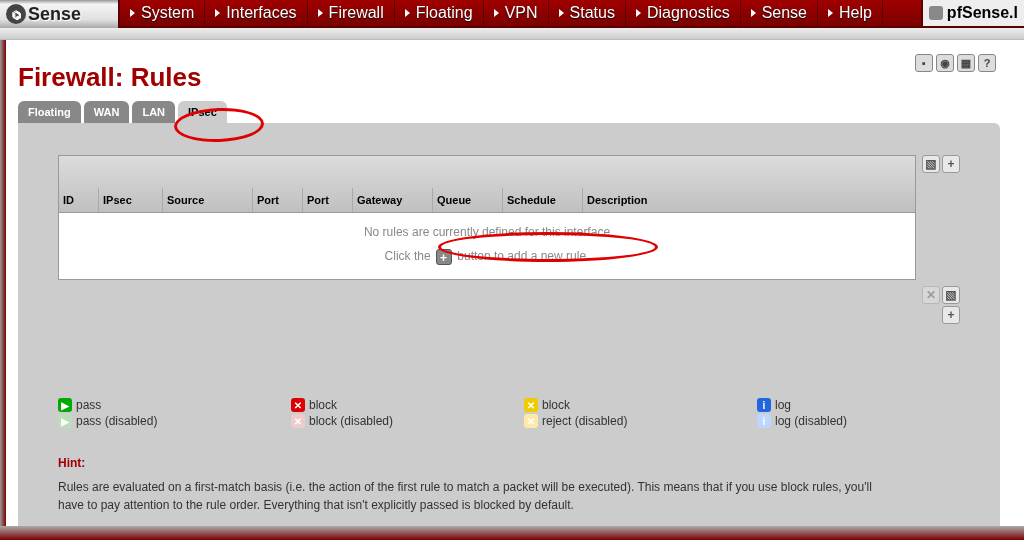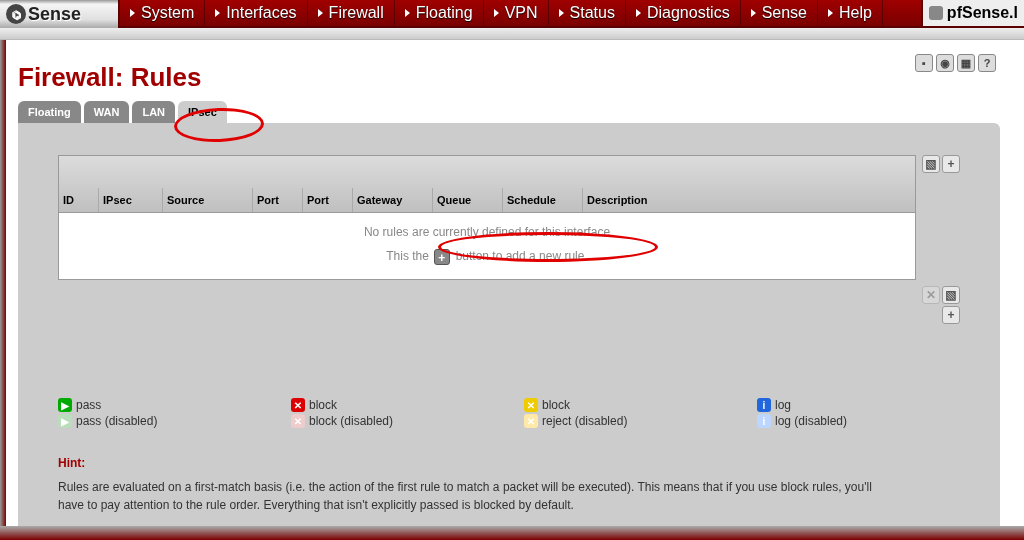--- a/index.html
+++ b/index.html
@@ -134,21 +134,21 @@
               <div class="th" style="width: 50px;">Port</div>
               <div class="th" style="width: 50px;">Port</div>
               <div class="th" style="width: 80px;">Gateway</div>
               <div class="th" style="width: 70px;">Queue</div>
               <div class="th" style="width: 80px;">Schedule</div>
               <div class="th" style="width: 100px; flex: 1 1 0%; border-right: none;">Description</div>
             </div>
           <div class="tbl-body">
             <div>No rules are currently defined for this interface</div>
             <div class="addline">
-              <span>This the </span>
+              <span>Click the </span>
               <span class="addbtn"></span>
               <span> button to add a new rule.</span>
             </div>
           </div>
         </div>
         <div class="side-btns">
           <div class="side-btns-row1">
             <div class="sbtn">▧</div>
             <div class="sbtn">+</div>
           </div>

